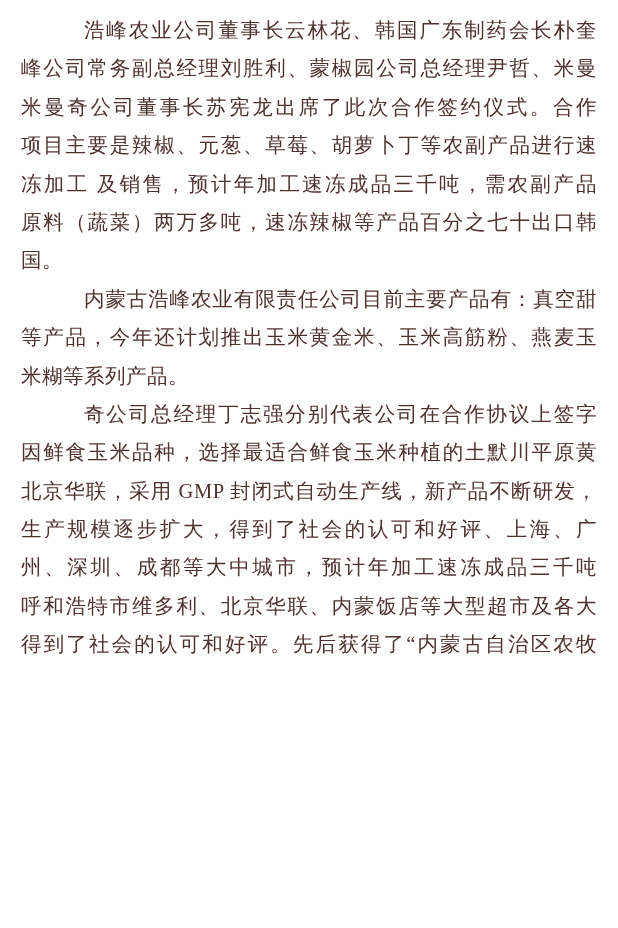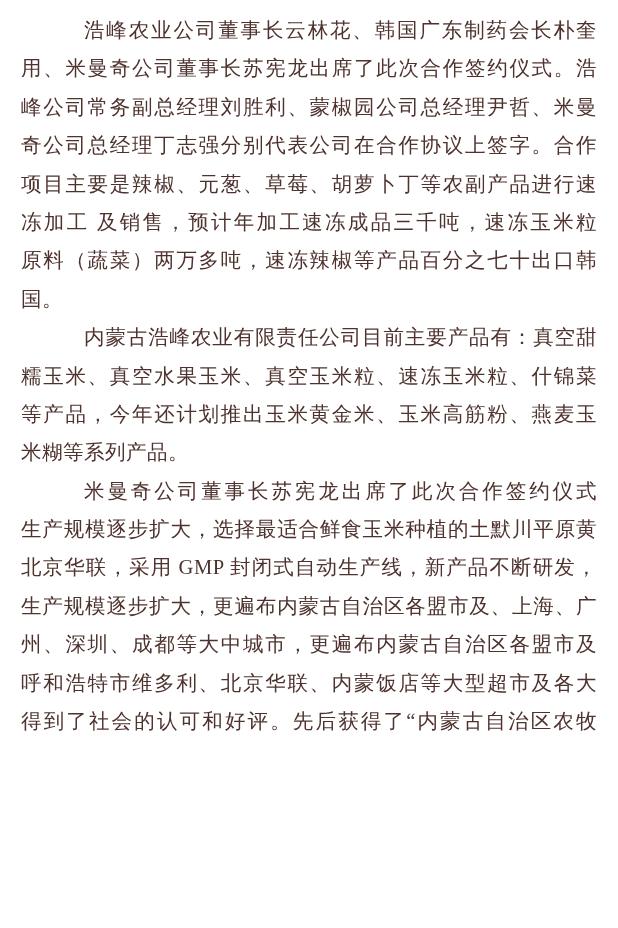--- a/index.html
+++ b/index.html
@@ -48,33 +48,31 @@
     letter-spacing: 1px;
     color: var(--ink, #43302c);
   }
 </style>
 </head>
 <body>
 
 <div class="page">
   <div class="text-block">
     <div class="tline indent">浩峰农业公司董事长云林花、韩国广东制药会长朴奎</div>
-    <div class="tline">用、米曼奇公司董事长苏宪龙出席了此次合作签约仪式。浩</div>
     <div class="tline">峰公司常务副总经理刘胜利、蒙椒园公司总经理尹哲、米曼</div>
-    <div class="tline">奇公司总经理丁志强分别代表公司在合作协议上签字。合作</div>
+    <div class="tline">米曼奇公司董事长苏宪龙出席了此次合作签约仪式。合作</div>
     <div class="tline">项目主要是辣椒、元葱、草莓、胡萝卜丁等农副产品进行速</div>
-    <div class="tline">冻加工 及销售，预计年加工速冻成品三千吨，速冻玉米粒</div>
+    <div class="tline">冻加工 及销售，预计年加工速冻成品三千吨，需农副产品</div>
     <div class="tline">原料（蔬菜）两万多吨，速冻辣椒等产品百分之七十出口韩</div>
     <div class="tline pend">国。</div>
     <div class="tline indent">内蒙古浩峰农业有限责任公司目前主要产品有：真空甜</div>
-    <div class="tline">糯玉米、真空水果玉米、真空玉米粒、速冻玉米粒、什锦菜</div>
     <div class="tline">等产品，今年还计划推出玉米黄金米、玉米高筋粉、燕麦玉</div>
     <div class="tline pend">米糊等系列产品。</div>
-    <div class="tline indent">米曼奇公司董事长苏宪龙出席了此次合作签约仪式</div>
-    <div class="tline">生产规模逐步扩大，选择最适合鲜食玉米种植的土默川平原黄</div>
+    <div class="tline indent">奇公司总经理丁志强分别代表公司在合作协议上签字</div>
+    <div class="tline">因鲜食玉米品种，选择最适合鲜食玉米种植的土默川平原黄</div>
     <div class="tline">北京华联，采用 GMP 封闭式自动生产线，新产品不断研发，</div>
-    <div class="tline">生产规模逐步扩大，更遍布内蒙古自治区各盟市及、上海、广</div>
-    <div class="tline">州、深圳、成都等大中城市，更遍布内蒙古自治区各盟市及</div>
+    <div class="tline">生产规模逐步扩大，得到了社会的认可和好评、上海、广</div>
+    <div class="tline">州、深圳、成都等大中城市，预计年加工速冻成品三千吨</div>
     <div class="tline">呼和浩特市维多利、北京华联、内蒙饭店等大型超市及各大</div>
     <div class="tline">得到了社会的认可和好评。先后获得了“内蒙古自治区农牧</div>
   </div>
   <div class="pagenum">- 11 -</div>
 </div>
 
 </body></html>

